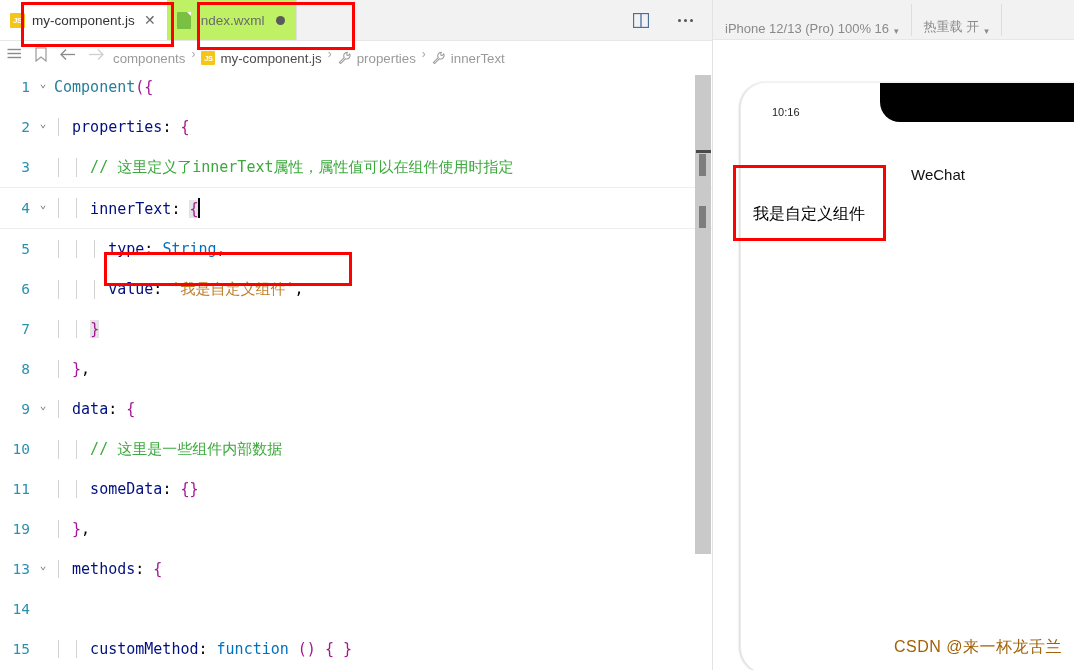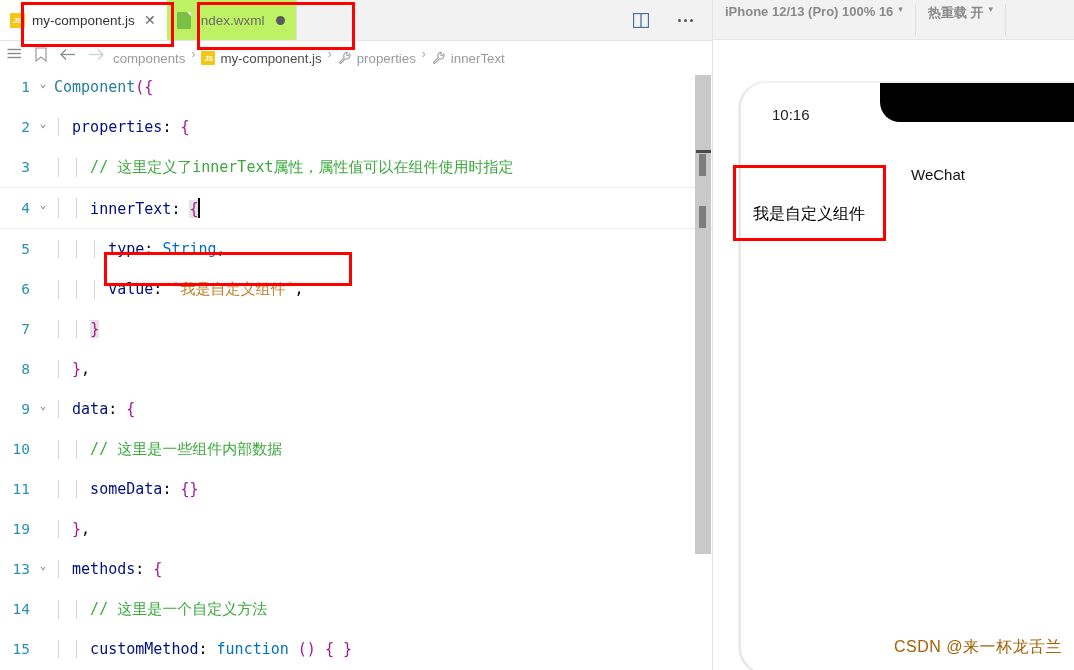--- a/index.html
+++ b/index.html
@@ -280,27 +280,26 @@
     border-bottom: 1px solid #e7e7e7;
     display: flex;
     align-items: center;
     font-size: 13px;
     color: #8a8a8a;
     box-sizing: border-box;
   }
   .sim-tb-cell {
     height: 32px;
     display: flex;
-    align-items: flex-start;
+    align-items: flex-end;
     justify-content: center;
     padding: 0 12px;
     cursor: pointer;
     white-space: nowrap;
     box-sizing: border-box;
-    font-weight: bold;
   }
   .sim-tb-cell.bordered { border-right: 1px solid #dddddd; }
   .caret { font-size: 9px; margin-left: 5px; color: #8a8a8a; }
 
   
   .editor-tb-right {
     position: absolute;
     right: 0;
     top: 0;
     height: 40px;
@@ -356,21 +355,21 @@
     top: 0;
     width: 230px;
     height: 39px;
     background: #000000;
     border-radius: 0 0 20px 20px;
   }
   .status-time {
     position: absolute;
     left: 31px;
     top: 23px;
-    font-size: 15px;
+    font-size: 11px;
     color: #222222;
     font-family: "Liberation Sans", sans-serif;
   }
   .nav-title {
     position: absolute;
     top: 83px;
     left: 0;
     width: 100%;
     text-align: center;
     font-size: 15px;
@@ -519,21 +518,21 @@
         <div class="code-line cursor-line"><div class="gutter">4</div><div class="fold">⌄</div><div class="code-text"><span class="indent-guide" style="left: 4px;"></span><span class="indent-guide" style="left: 22px;"></span><span class="tok-prop">    innerText</span><span class="tok-punc">: </span><span class="tok-brace brace-hl">{</span><span class="cursor"></span></div></div>
         <div class="code-line"><div class="gutter">5</div><div class="fold"></div><div class="code-text"><span class="indent-guide" style="left: 4px;"></span><span class="indent-guide" style="left: 22px;"></span><span class="indent-guide" style="left: 40px;"></span><span class="tok-prop">      type</span><span class="tok-punc">: </span><span class="tok-type">String</span><span class="tok-punc">,</span></div></div>
         <div class="code-line"><div class="gutter">6</div><div class="fold"></div><div class="code-text"><span class="indent-guide" style="left: 4px;"></span><span class="indent-guide" style="left: 22px;"></span><span class="indent-guide" style="left: 40px;"></span><span class="tok-prop">      value</span><span class="tok-punc">: </span><span class="tok-string">'我是自定义组件'</span><span class="tok-punc">,</span></div></div>
         <div class="code-line"><div class="gutter">7</div><div class="fold"></div><div class="code-text"><span class="indent-guide" style="left: 4px;"></span><span class="indent-guide" style="left: 22px;"></span><span class="tok-punc">    </span><span class="tok-brace brace-hl">}</span></div></div>
         <div class="code-line"><div class="gutter">8</div><div class="fold"></div><div class="code-text"><span class="indent-guide" style="left: 4px;"></span><span class="tok-punc">  </span><span class="tok-brace">}</span><span class="tok-punc">,</span></div></div>
         <div class="code-line"><div class="gutter">9</div><div class="fold">⌄</div><div class="code-text"><span class="indent-guide" style="left: 4px;"></span><span class="tok-prop">  data</span><span class="tok-punc">: </span><span class="tok-brace">{</span></div></div>
         <div class="code-line"><div class="gutter">10</div><div class="fold"></div><div class="code-text"><span class="indent-guide" style="left: 4px;"></span><span class="indent-guide" style="left: 22px;"></span><span class="tok-comment">    // 这里是一些组件内部数据</span></div></div>
         <div class="code-line"><div class="gutter">11</div><div class="fold"></div><div class="code-text"><span class="indent-guide" style="left: 4px;"></span><span class="indent-guide" style="left: 22px;"></span><span class="tok-prop">    someData</span><span class="tok-punc">: </span><span class="tok-brace">{}</span></div></div>
         <div class="code-line"><div class="gutter">19</div><div class="fold"></div><div class="code-text"><span class="indent-guide" style="left: 4px;"></span><span class="tok-punc">  </span><span class="tok-brace">}</span><span class="tok-punc">,</span></div></div>
         <div class="code-line"><div class="gutter">13</div><div class="fold">⌄</div><div class="code-text"><span class="indent-guide" style="left: 4px;"></span><span class="tok-prop">  methods</span><span class="tok-punc">: </span><span class="tok-brace">{</span></div></div>
-        <div class="code-line"><div class="gutter">14</div><div class="fold"></div><div class="code-text"><span class="indent-guide" style="left: 4px;"></span><span class="indent-guide" style="left: 22px;"></span><span class="tok-comment">    // 这里是一个自定义方法</span></div></div>
+        <div class="code-line"><div class="gutter">14</div><div class="fold"></div><div class="code-text"><span class="indent-guide" style="left: 4px;"></span><span class="indent-guide" style="left: 22px;"></span></div></div>
         <div class="code-line"><div class="gutter">15</div><div class="fold"></div><div class="code-text"><span class="indent-guide" style="left: 4px;"></span><span class="indent-guide" style="left: 22px;"></span><span class="tok-prop">    customMethod</span><span class="tok-punc">: </span><span class="tok-type">function</span><span class="tok-punc"> </span><span class="tok-paren">()</span><span class="tok-punc"> </span><span class="tok-brace">{ }</span></div></div>
         <div class="code-line"><div class="fold"></div></div>
       </div>
 
     <div class="editor-scrollbar">
       <div class="editor-scroll-thumb"></div>
       <div class="minimap-mark" style="top:88px;height:22px;"></div>
       <div class="minimap-mark" style="top:140px;height:22px;"></div>
       <div class="minimap-mark" style="top:84px;height:3px;left:1px;width:15px;background:#4a4a4a;"></div>
     </div>

